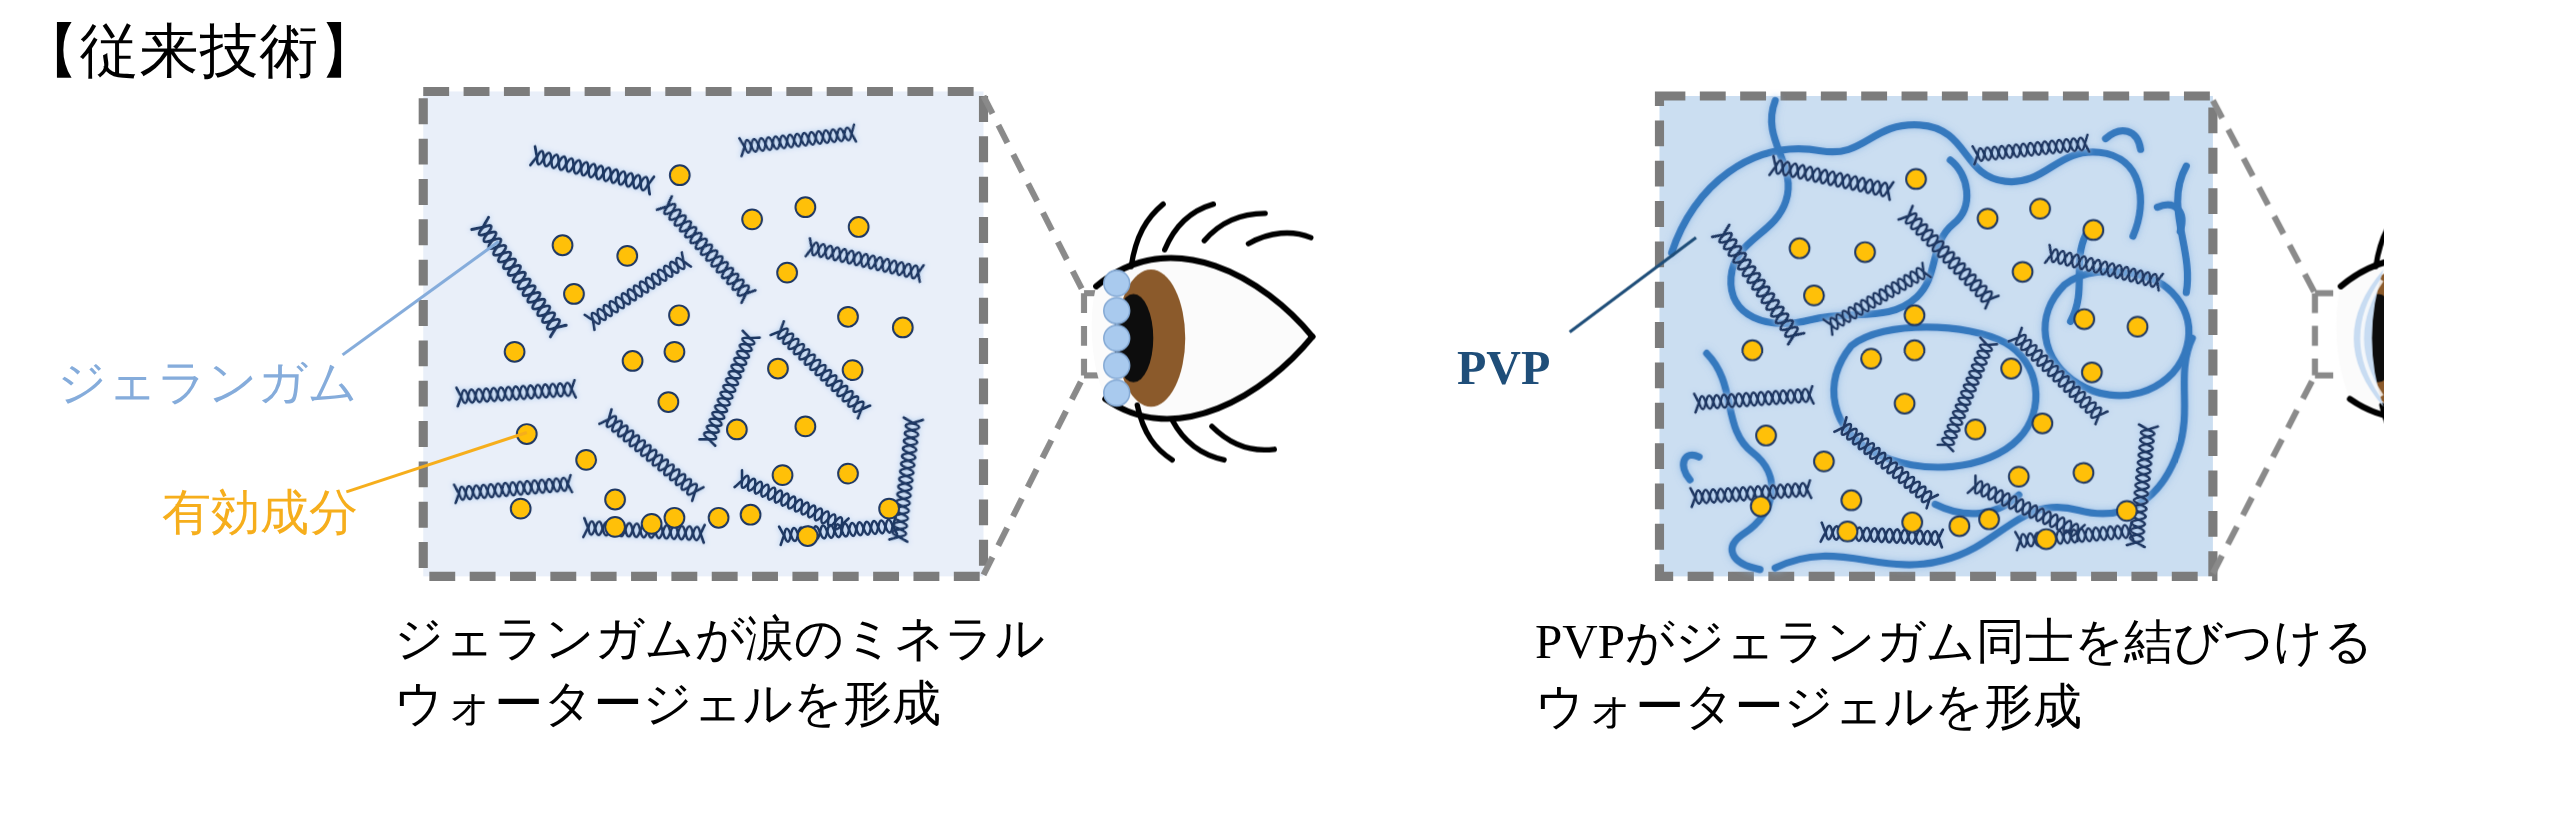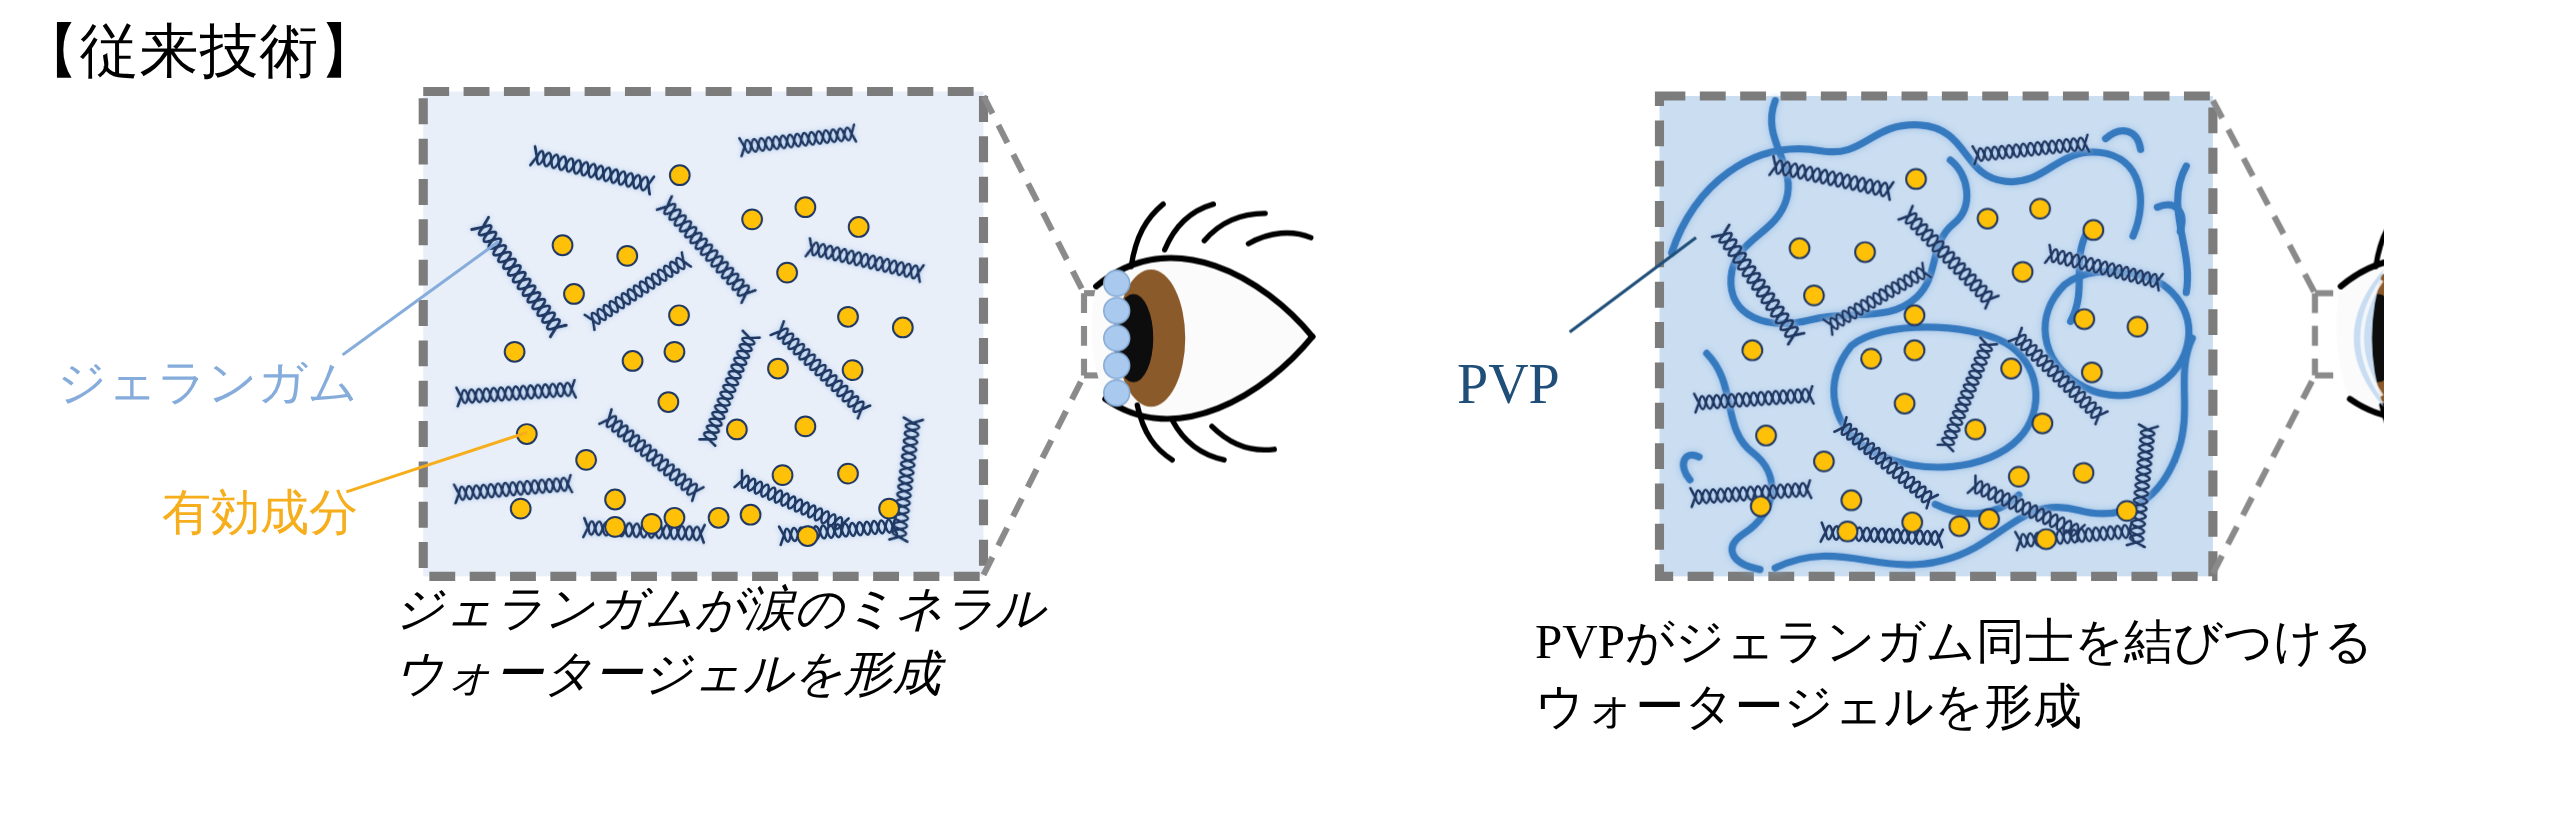--- a/index.html
+++ b/index.html
@@ -4,23 +4,23 @@
 <style>
   html,body{margin:0;padding:0;background:#fff;}
   #canvas{position:relative;width:2384px;height:833px;background:var(--canvas_bg,#fff);overflow:hidden;
           font-family:"Liberation Serif","DejaVu Serif",serif;}
   #scene{position:absolute;left:0;top:0;z-index:1;}
   .txt{position:absolute;z-index:2;white-space:nowrap;}
   .panel-title{font-size:59px;color:var(--title_text);letter-spacing:0.8px;}
   .mol-label{font-size:49px;margin-left:28px;}
   #label-gellan{left:29px;top:350px;color:var(--gellan_label);}
   #label-active{left:134px;top:480px;color:var(--active_label);}
-  #label-pvp{left:1457px;top:352px;font-size:56px;font-weight:normal;color:var(--pvp_label);}
+  #label-pvp{left:1457px;top:340px;font-size:48px;font-weight:bold;color:var(--pvp_label);}
   .caption{font-size:49px;line-height:65px;color:var(--caption_text);}
-  #caption-left{left:394px;top:576px;font-style:italic;}
+  #caption-left{left:394px;top:606px;}
   #caption-right{left:1535px;top:609px;}
   #title-left{left:20px;top:12px;}
   #title-right{left:1321px;top:12px;}
 </style>
 </head>
 <body>
 
 <div id="canvas">
 
   <svg id="scene" width="2576" height="833" viewBox="0 0 3384 1094">

